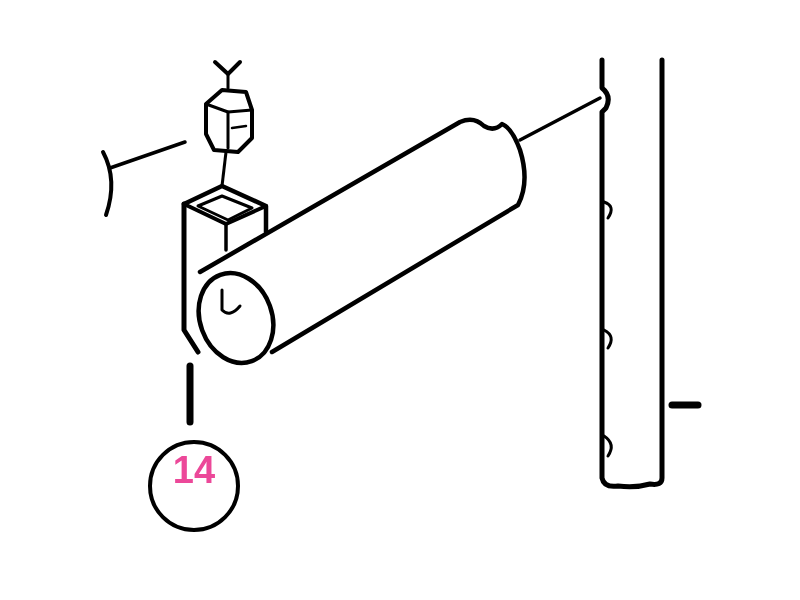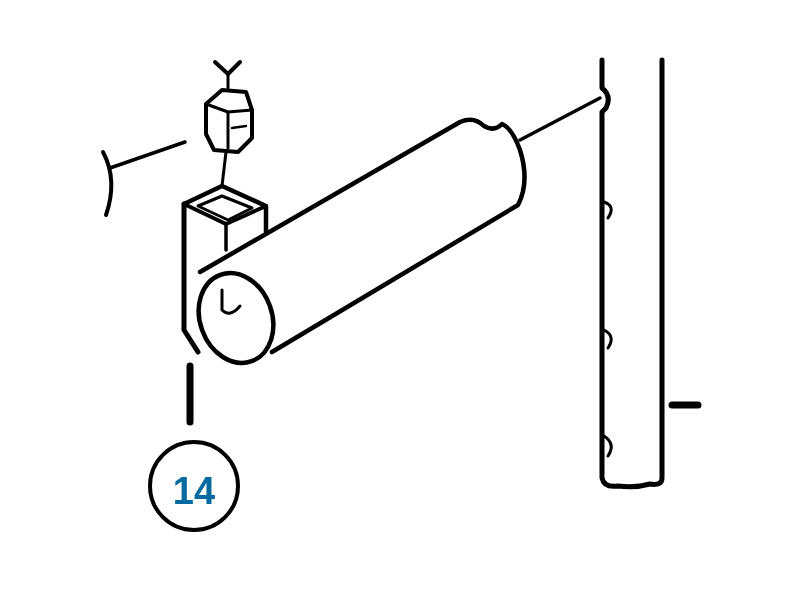--- a/index.html
+++ b/index.html
@@ -1,21 +1,21 @@
 <!DOCTYPE html>
 <html><head>
 <meta charset="utf-8">
 <style>
   html, body { margin:0; padding:0; background:#ffffff; }
   body { width:800px; height:600px; overflow:hidden; position:relative;
          font-family:"Liberation Sans", sans-serif; }
   #canvas { position:absolute; left:0; top:0; width:800px; height:600px; }
-  .callout-label { position:absolute; left:148px; top:456px; width:92px; height:70px;
+  .callout-label { position:absolute; left:148px; top:435px; width:92px; height:70px;
                    display:flex; align-items:center; justify-content:center;
-                   font-weight:bold; font-size:38px; color:#0369a1;
+                   font-weight:bold; font-size:38px; color:#ec4899;
                    font-family:"Liberation Sans", sans-serif; }
 </style>
 </head>
 <body>
 
 <svg id="canvas" viewBox="0 0 800 600" xmlns="http://www.w3.org/2000/svg">
   <g fill="none" stroke="#000" stroke-linecap="round" stroke-linejoin="round">
 
     <g>
       <path d="M103 152 Q118 180 106 215" stroke-width="4"></path>

